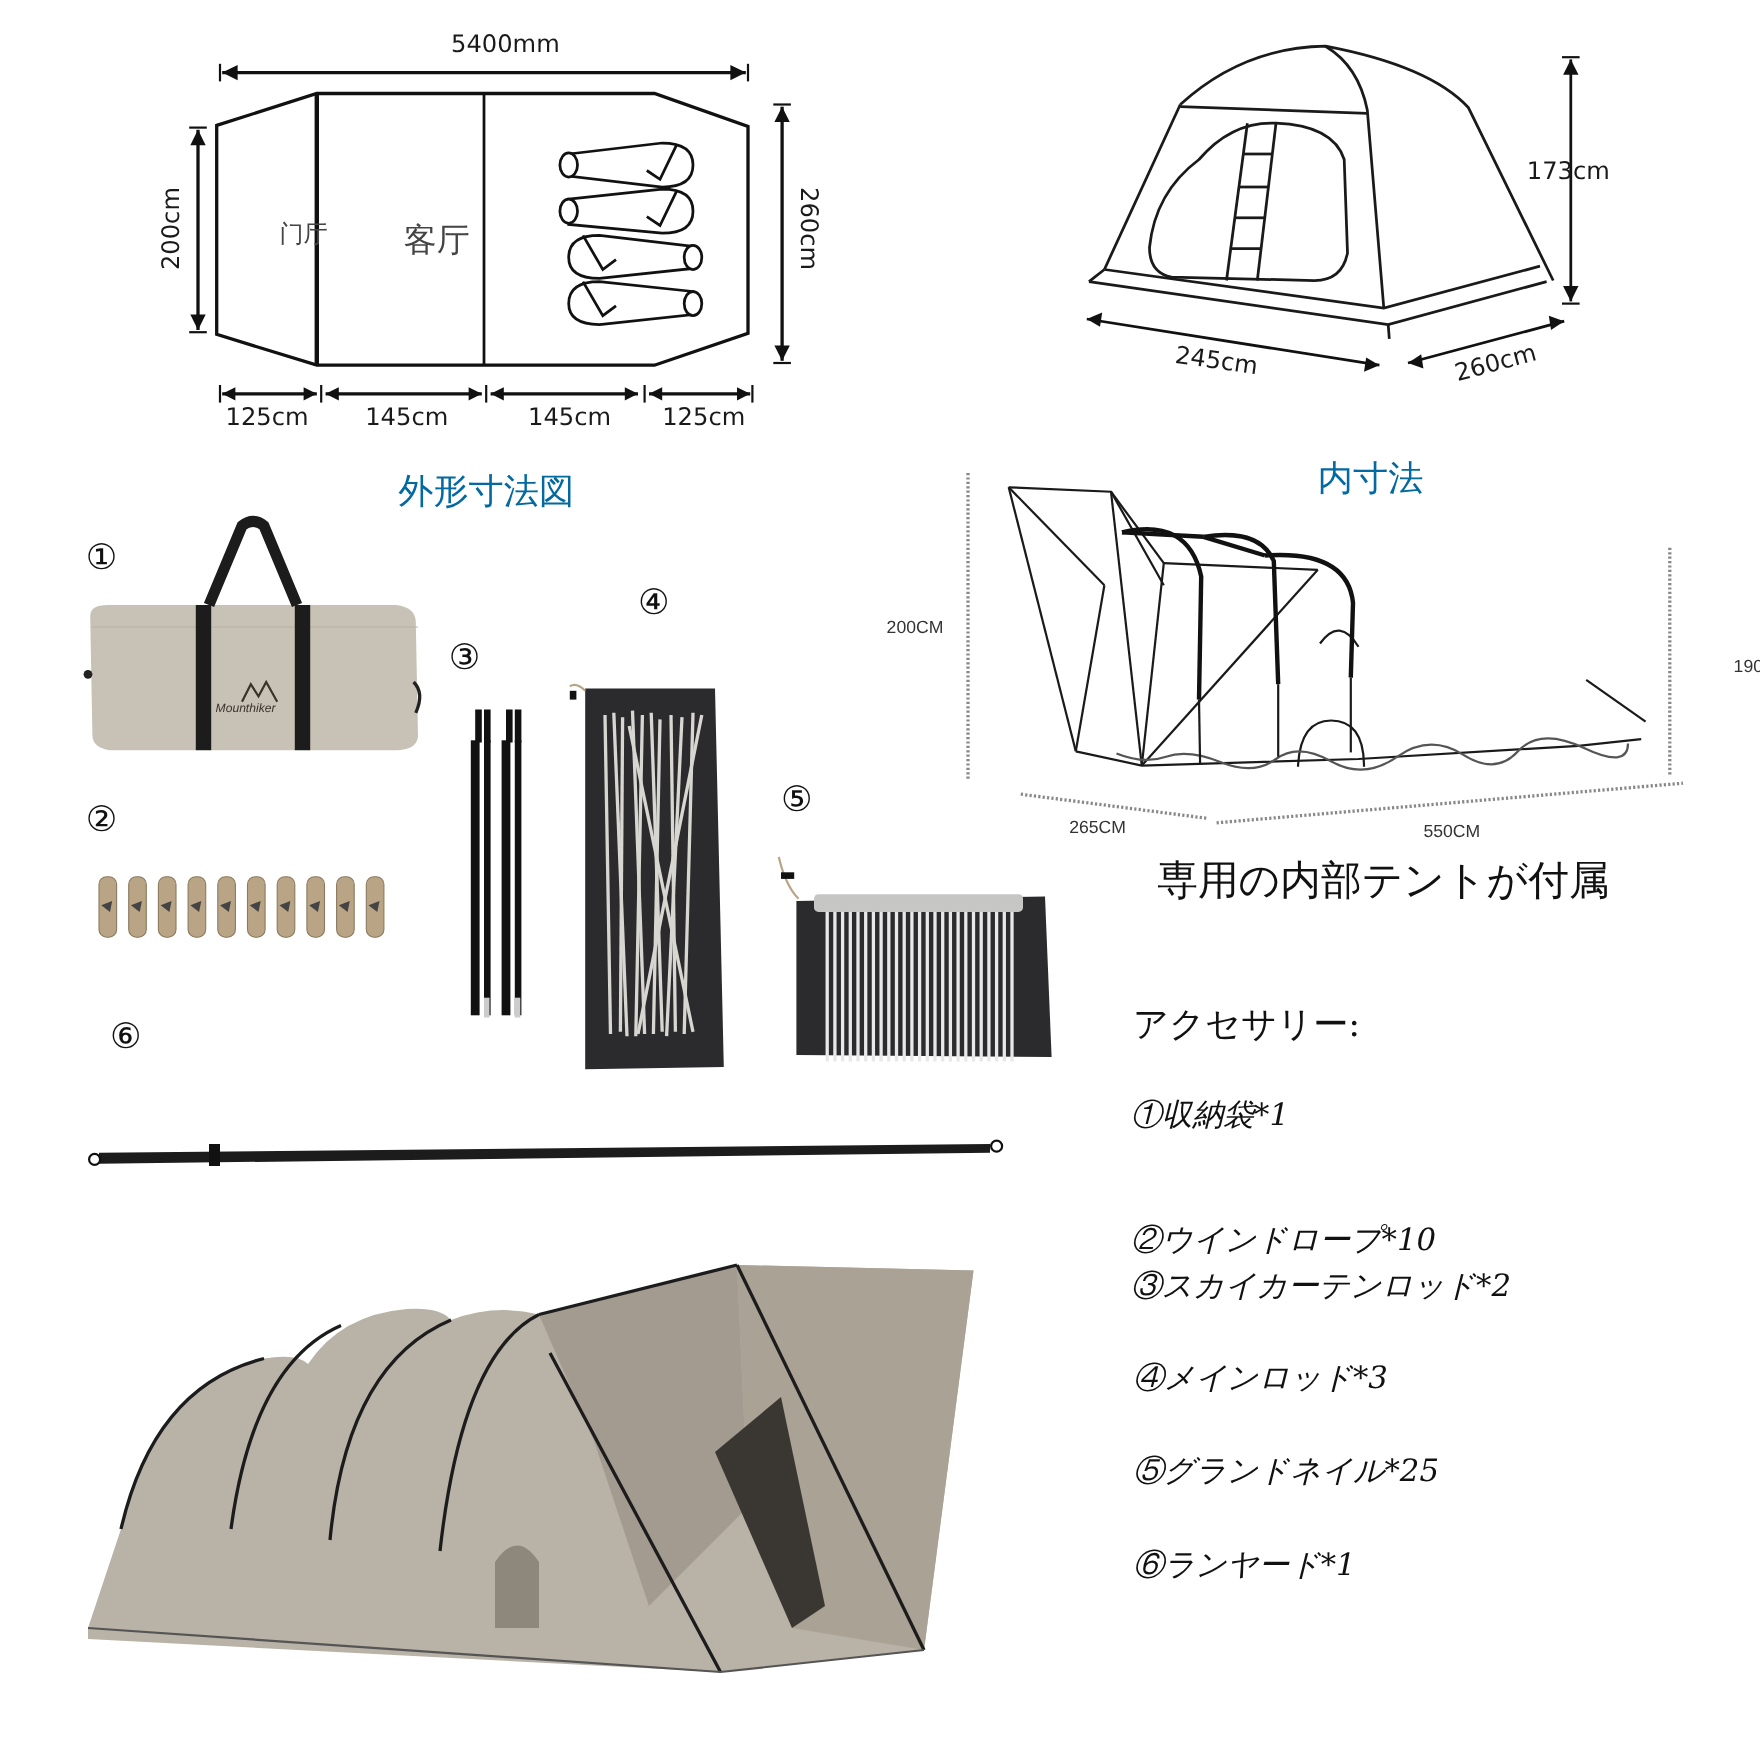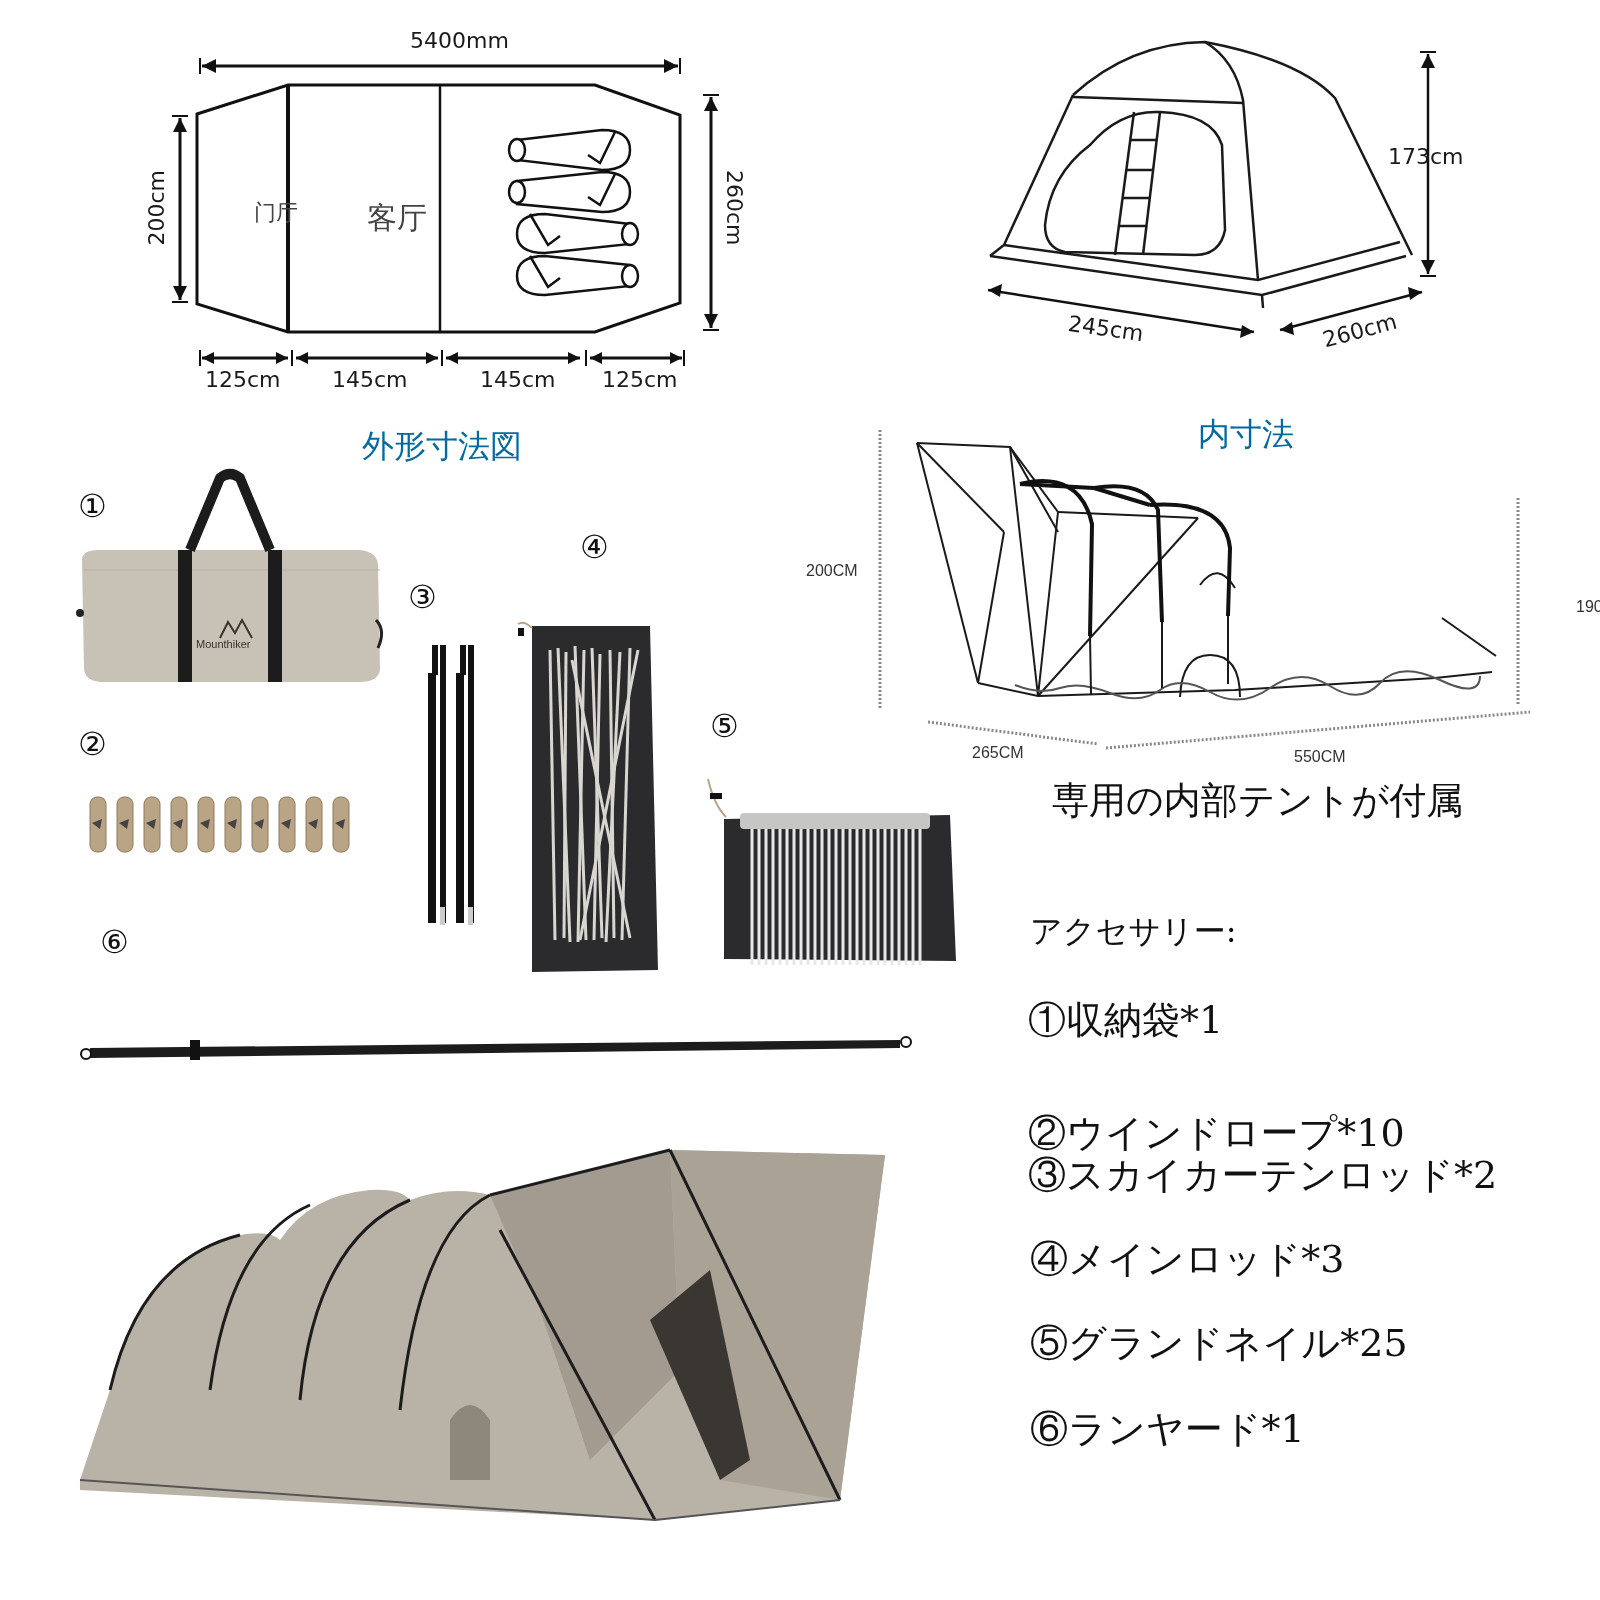--- a/index.html
+++ b/index.html
@@ -5,21 +5,21 @@
     html, body { margin: 0; padding: 0; background: #ffffff; }
     body { width: 1600px; height: 1600px; position: relative; overflow: hidden;
            font-family: "DejaVu Sans", sans-serif; color: #111; }
     .abs { position: absolute; }
     .dim { font-family: "DejaVu Sans", sans-serif; font-size: 22px; color: #1a1a1a; }
     .dim-sm { font-family: "Liberation Sans", sans-serif; font-size: 16px; color: #333; }
     .serif-title { font-family: "DejaVu Serif", serif; font-size: 32px; color: #0369a1; }
     .caption { font-family: "DejaVu Sans", sans-serif; font-size: 37px; color: #111; font-weight: normal; }
     .num { font-family: "DejaVu Sans", sans-serif; font-size: 32px; color: #111; }
     .acc-title { font-family: "DejaVu Serif", serif; font-size: 32px; color: #111; }
-    .acc-item { font-family: "DejaVu Serif", serif; font-size: 38px; color: #111; white-space: nowrap; }
+    .acc-item { font-family: "DejaVu Serif", serif; font-size: 28px; color: #111; white-space: nowrap; font-style: italic; }
     .vert { writing-mode: vertical-rl; }
     svg { position: absolute; overflow: visible; }
   </style>
 </head>
 <body>
 
 <div>
   <div class="abs dim" style="left:410px;top:28px;">5400mm</div>
   <svg width="1600" height="420" style="left:0;top:0;">
 
@@ -184,21 +184,21 @@
   <svg width="340" height="240" style="left:70px;top:470px;">
     <path d="M12,90 Q12,80 28,80 L290,80 Q308,82 308,96 L310,200 Q308,212 290,212 L30,212 Q14,210 14,198 Z" fill="#c8c1b6"></path>
     <path d="M14,100 L310,100" stroke="#b8b0a4" stroke-width="1"></path>
     <path d="M120,80 L150,8 Q160,0 170,8 L200,80" fill="none" stroke="#1c1c1c" stroke-width="10"></path>
     <rect x="108" y="80" width="14" height="132" fill="#1c1c1c"></rect>
     <rect x="198" y="80" width="14" height="132" fill="#1c1c1c"></rect>
     <path d="M150,168 L158,152 L165,163 L172,150 L182,168" fill="none" stroke="#3a332c" stroke-width="2"></path>
     <circle cx="10" cy="143" r="4" fill="#222"></circle>
     <path d="M306,150 Q316,160 308,178" stroke="#222" stroke-width="3" fill="none"></path>
   </svg>
-  <div class="abs" style="left:196px;top:638px;font-size:11px;color:#3a332c;font-family:'Liberation Sans',sans-serif;">Mounthiker</div>
+  <div class="abs" style="left:196px;top:638px;font-size:11px;color:#3a332c;font-family:'Liberation Sans',sans-serif;font-style:italic;">Mounthiker</div>
 </div>
 
 <div>
   <div class="abs num" style="left:78px;top:725px;">②</div>
   <svg width="300" height="80" style="left:80px;top:795px;">
     <g fill="#b9a585" stroke="#8c7a5e" stroke-width="1">
       <rect x="10" y="2" width="16" height="55" rx="7"></rect>
         <rect x="37" y="2" width="16" height="55" rx="7"></rect>
       <rect x="64" y="2" width="16" height="55" rx="7"></rect>
         <rect x="91" y="2" width="16" height="55" rx="7"></rect>

